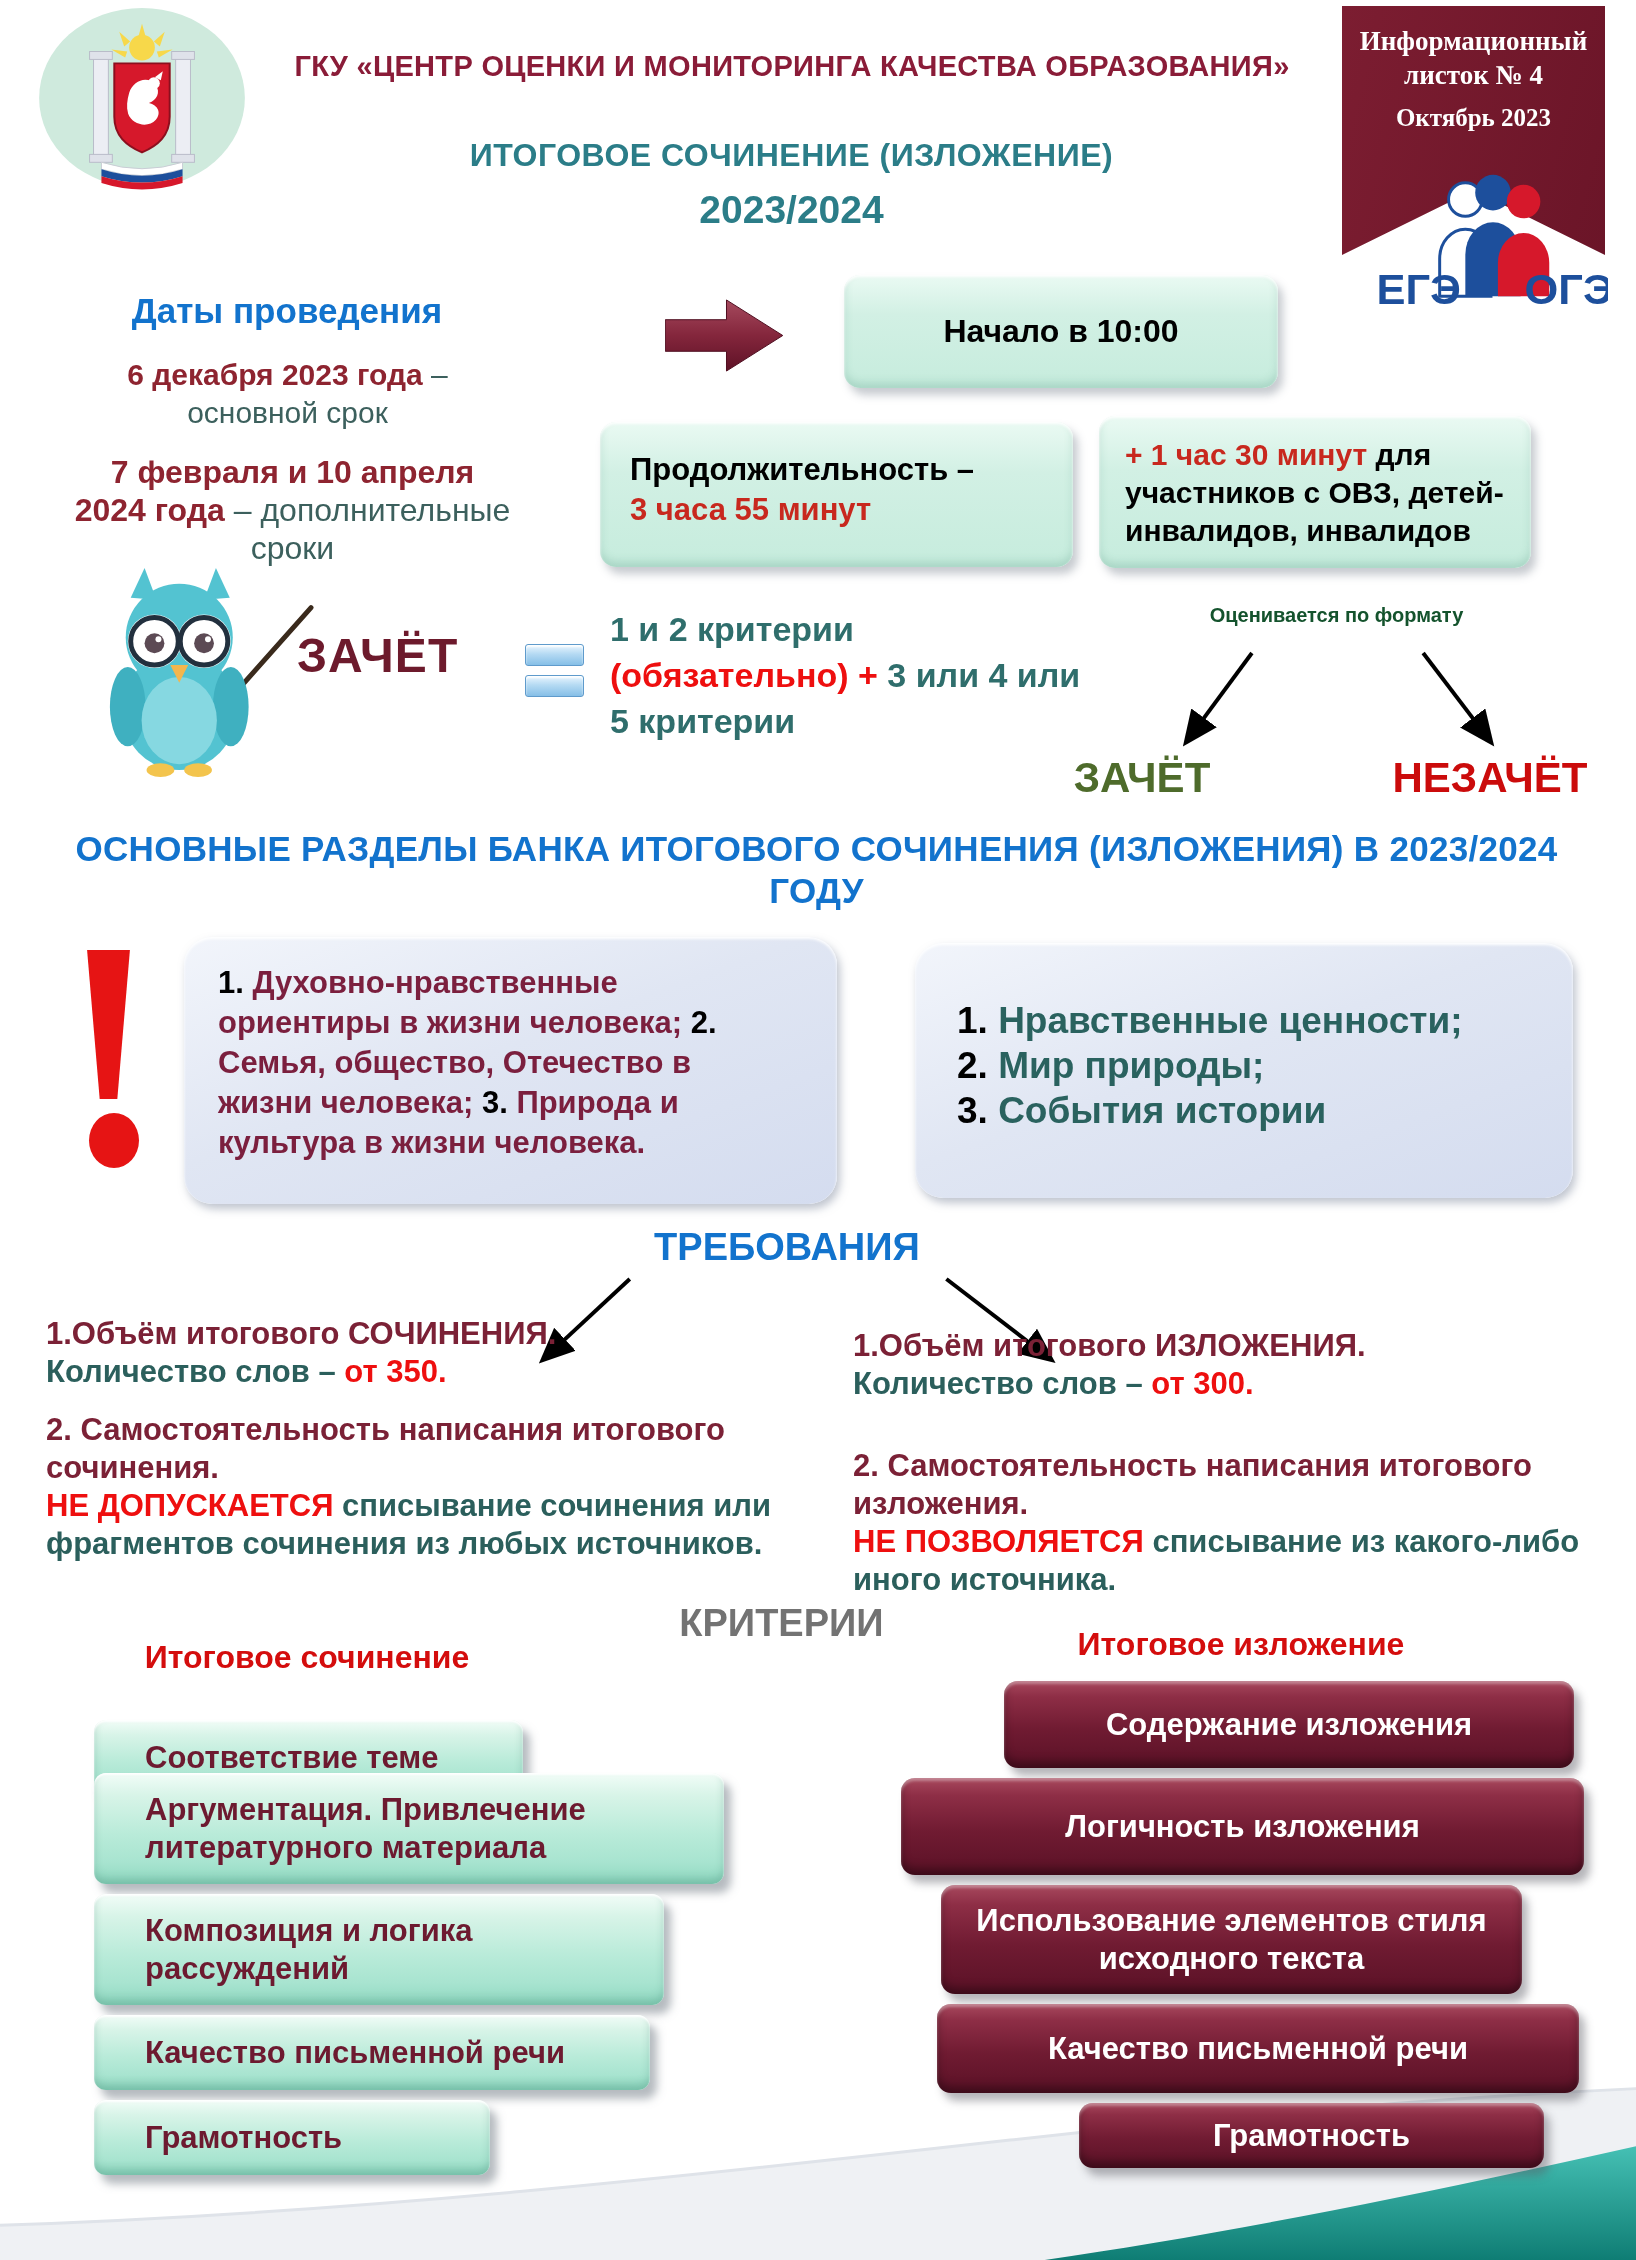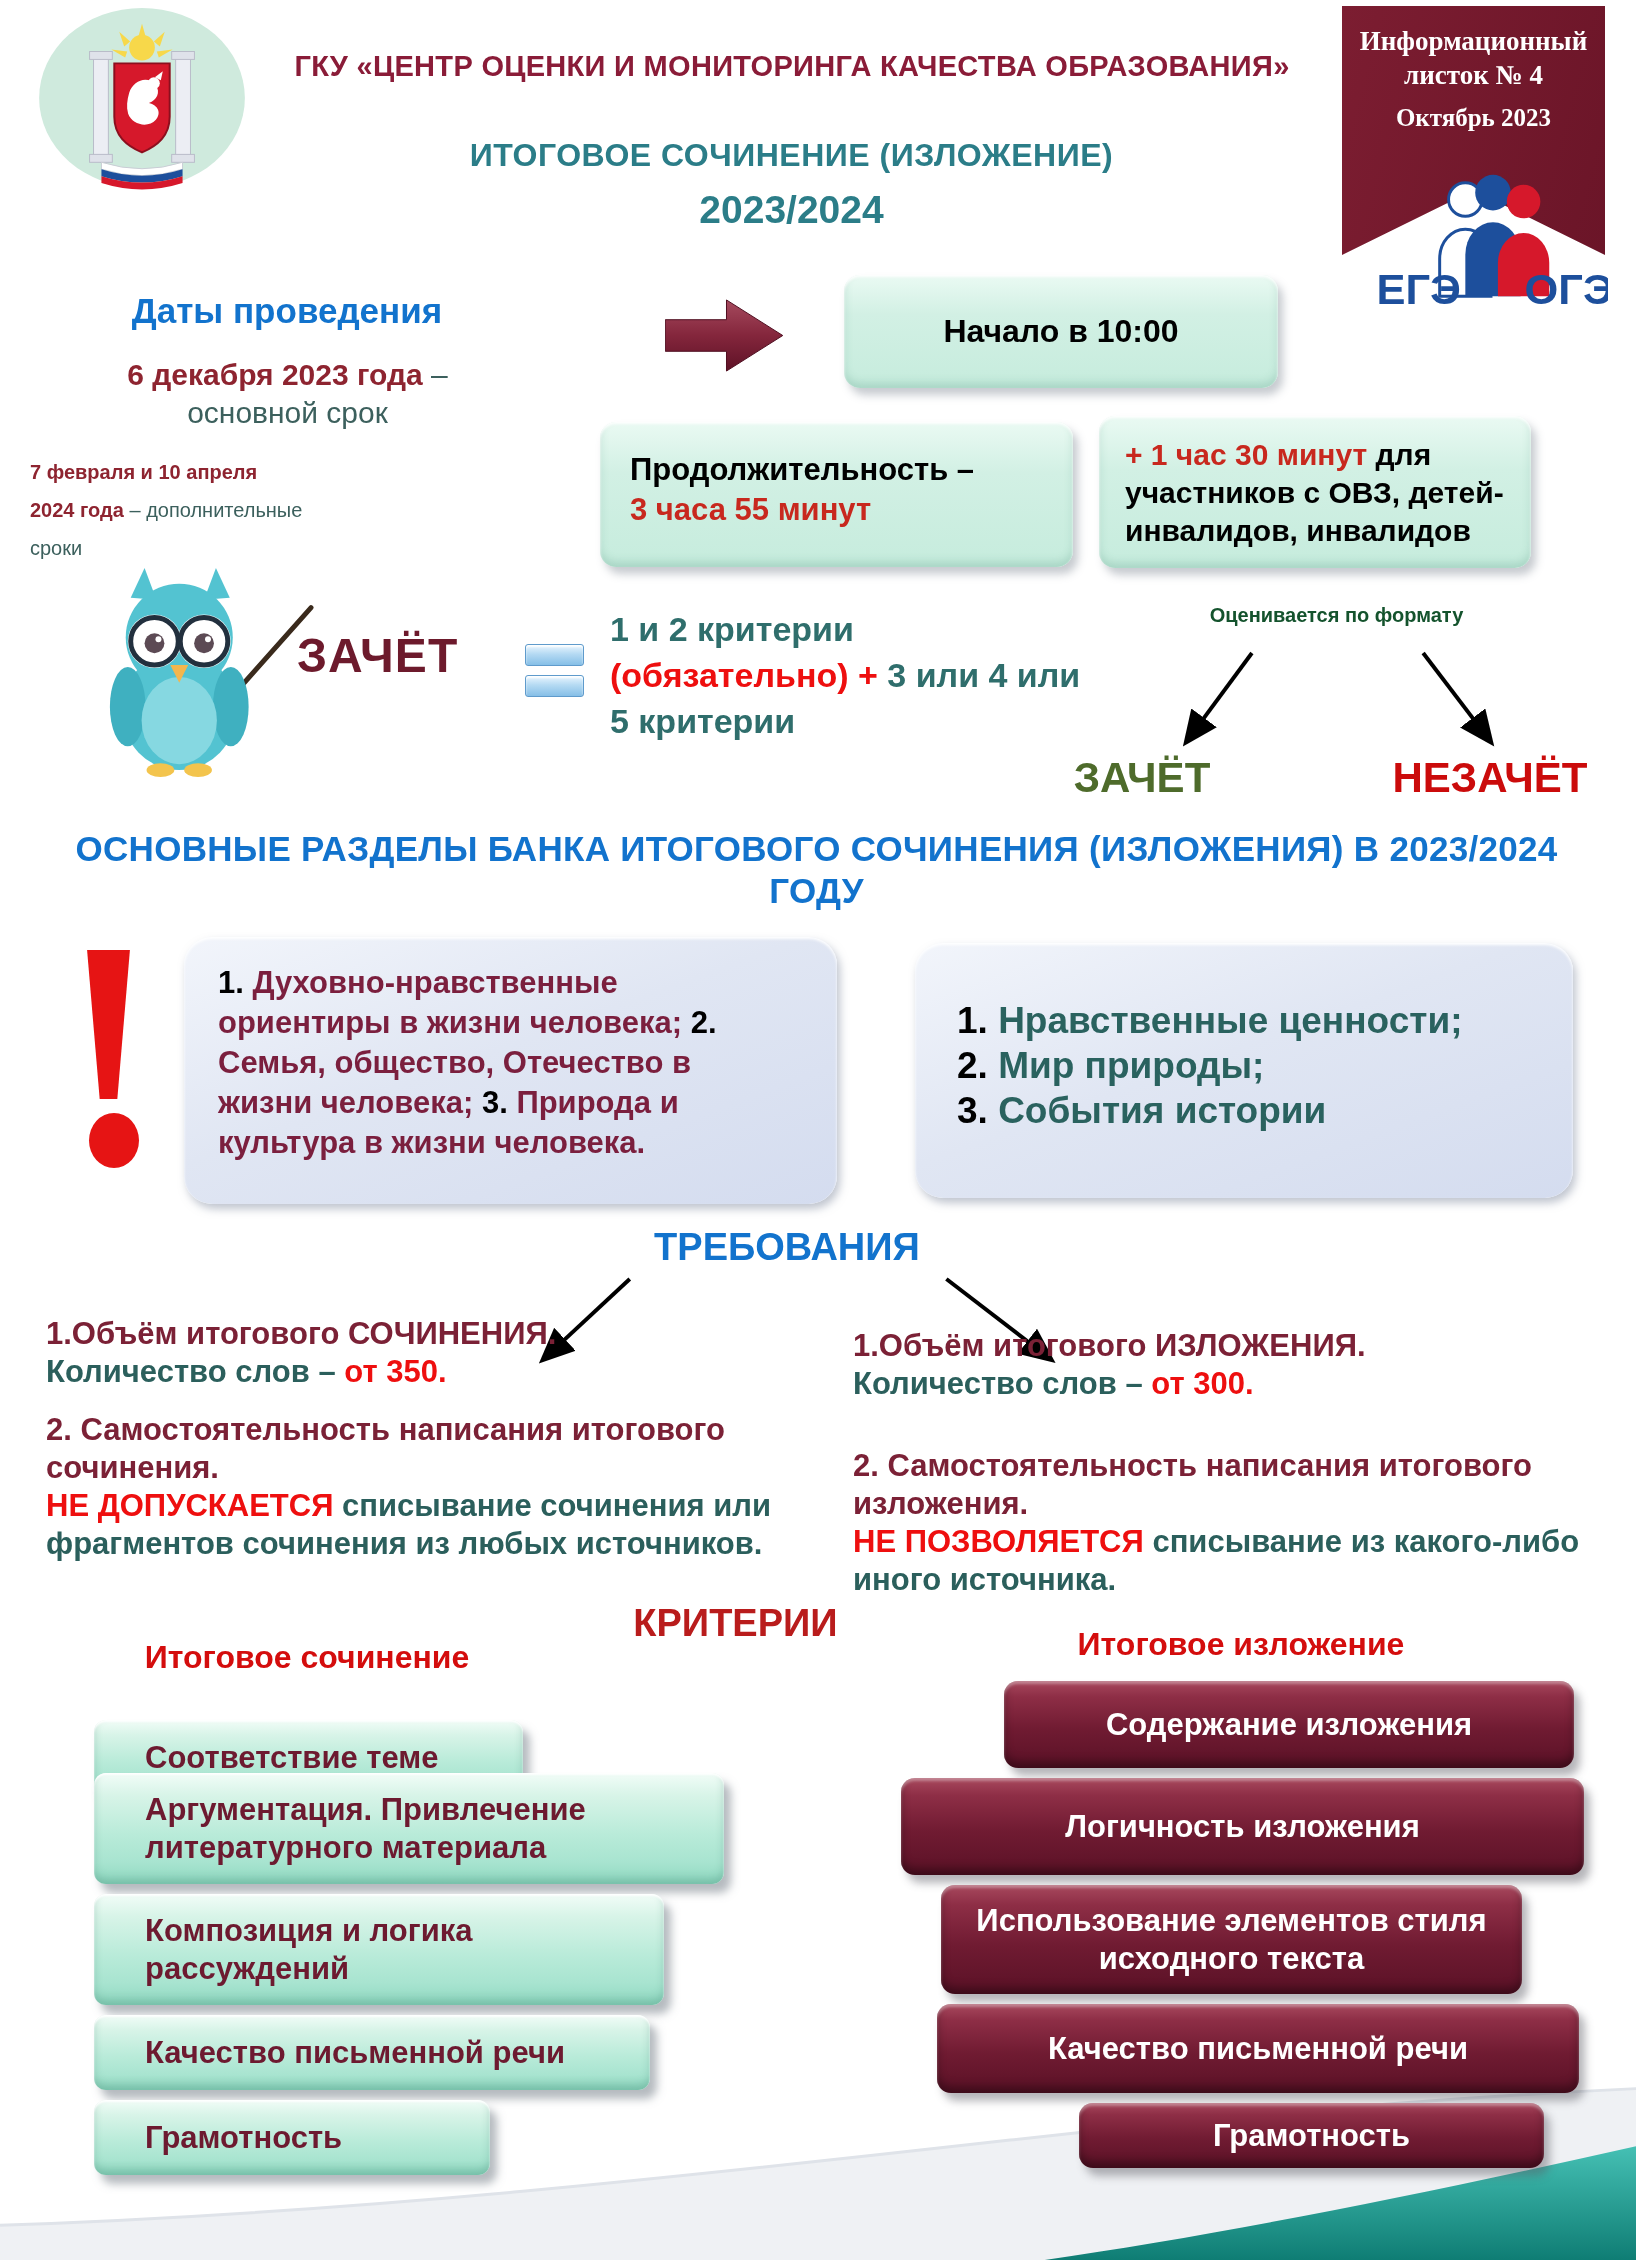--- a/index.html
+++ b/index.html
@@ -24,22 +24,22 @@
     color:#fff; font-family:"Liberation Serif", serif; font-weight:bold;
     text-align:center; padding-top:18px; box-sizing:border-box;}
   .pennant .l12{font-size:27px; line-height:34px;}
   .pennant .l3{font-size:25px; margin-top:12px;}
 
   
   .dates-heading{left:69px; top:291px; width:436px; text-align:center;
     color:#1273cd; font-size:35px; font-weight:bold;}
   .date-primary{left:50px; top:356px; width:475px; text-align:center;
     font-size:30px; line-height:38px;}
-  .date-additional{left:30px; top:453px; width:525px; text-align:left;
-    font-size:20px; line-height:38px;}
+  .date-additional{left:30px; top:453px; width:525px; text-align:center;
+    font-size:32px; line-height:38px;}
   .maroon{color:#8e2430; font-weight:bold;}
   .slate{color:#3c605d; font-weight:normal;}
 
   
   .mintbox{background:linear-gradient(180deg,#eafaf3 0%,#d2f0e4 35%,#c6ecdd 100%);
     border-radius:16px; box-sizing:border-box;
     box-shadow:inset 0 2px 3px #ffffff, inset 0 -5px 9px rgba(60,130,110,.22),
       5px 7px 8px rgba(130,140,150,.45);}
   .start-box{left:844px; top:275px; width:434px; height:113px;
     display:flex; align-items:center; justify-content:center;
@@ -93,22 +93,22 @@
   .req-block{font-size:31px; font-weight:bold; line-height:38px;}
   .req-essay{left:46px; top:1315px; width:728px;}
   .req-izl{left:853px; top:1327px; width:784px;}
   .req-block .ttl{color:#7b2136;}
   .req-block .teal{color:#2b5f5c;}
   .req-block .red{color:#ee0f0f;}
   .req-p2{margin-top:20px;}
   .req-p2-izl{margin-top:44px;}
 
   
-  .crit-heading{left:488px; top:1602px; width:495px; text-align:center;
-    color:#b91c1c; font-size:38px; font-weight:bold;}
+  .crit-heading{left:534px; top:1602px; width:495px; text-align:center;
+    color:#737373; font-size:38px; font-weight:bold;}
   .crit-essay-title{left:94px; top:1639px; width:426px; text-align:center;
     color:#d40d0d; font-size:32px; font-weight:bold;}
   .crit-izl-title{left:1028px; top:1626px; width:426px; text-align:center;
     color:#d40d0d; font-size:32px; font-weight:bold;}
   .btn-mint{border-radius:12px; box-sizing:border-box;
     background:linear-gradient(180deg,#f2fdf8 0%,#d8f4e8 20%,#b9ebd9 55%,#a8e4d0 80%,#8fd8c0 100%);
     box-shadow:inset 0 2px 2px rgba(255,255,255,.95), inset 0 -5px 8px rgba(40,110,90,.25),
       7px 9px 9px rgba(110,120,130,.5);
     display:flex; align-items:center; padding:0 18px 0 51px;
     color:#6d1a30; font-weight:bold; font-size:31px; line-height:38px;}

